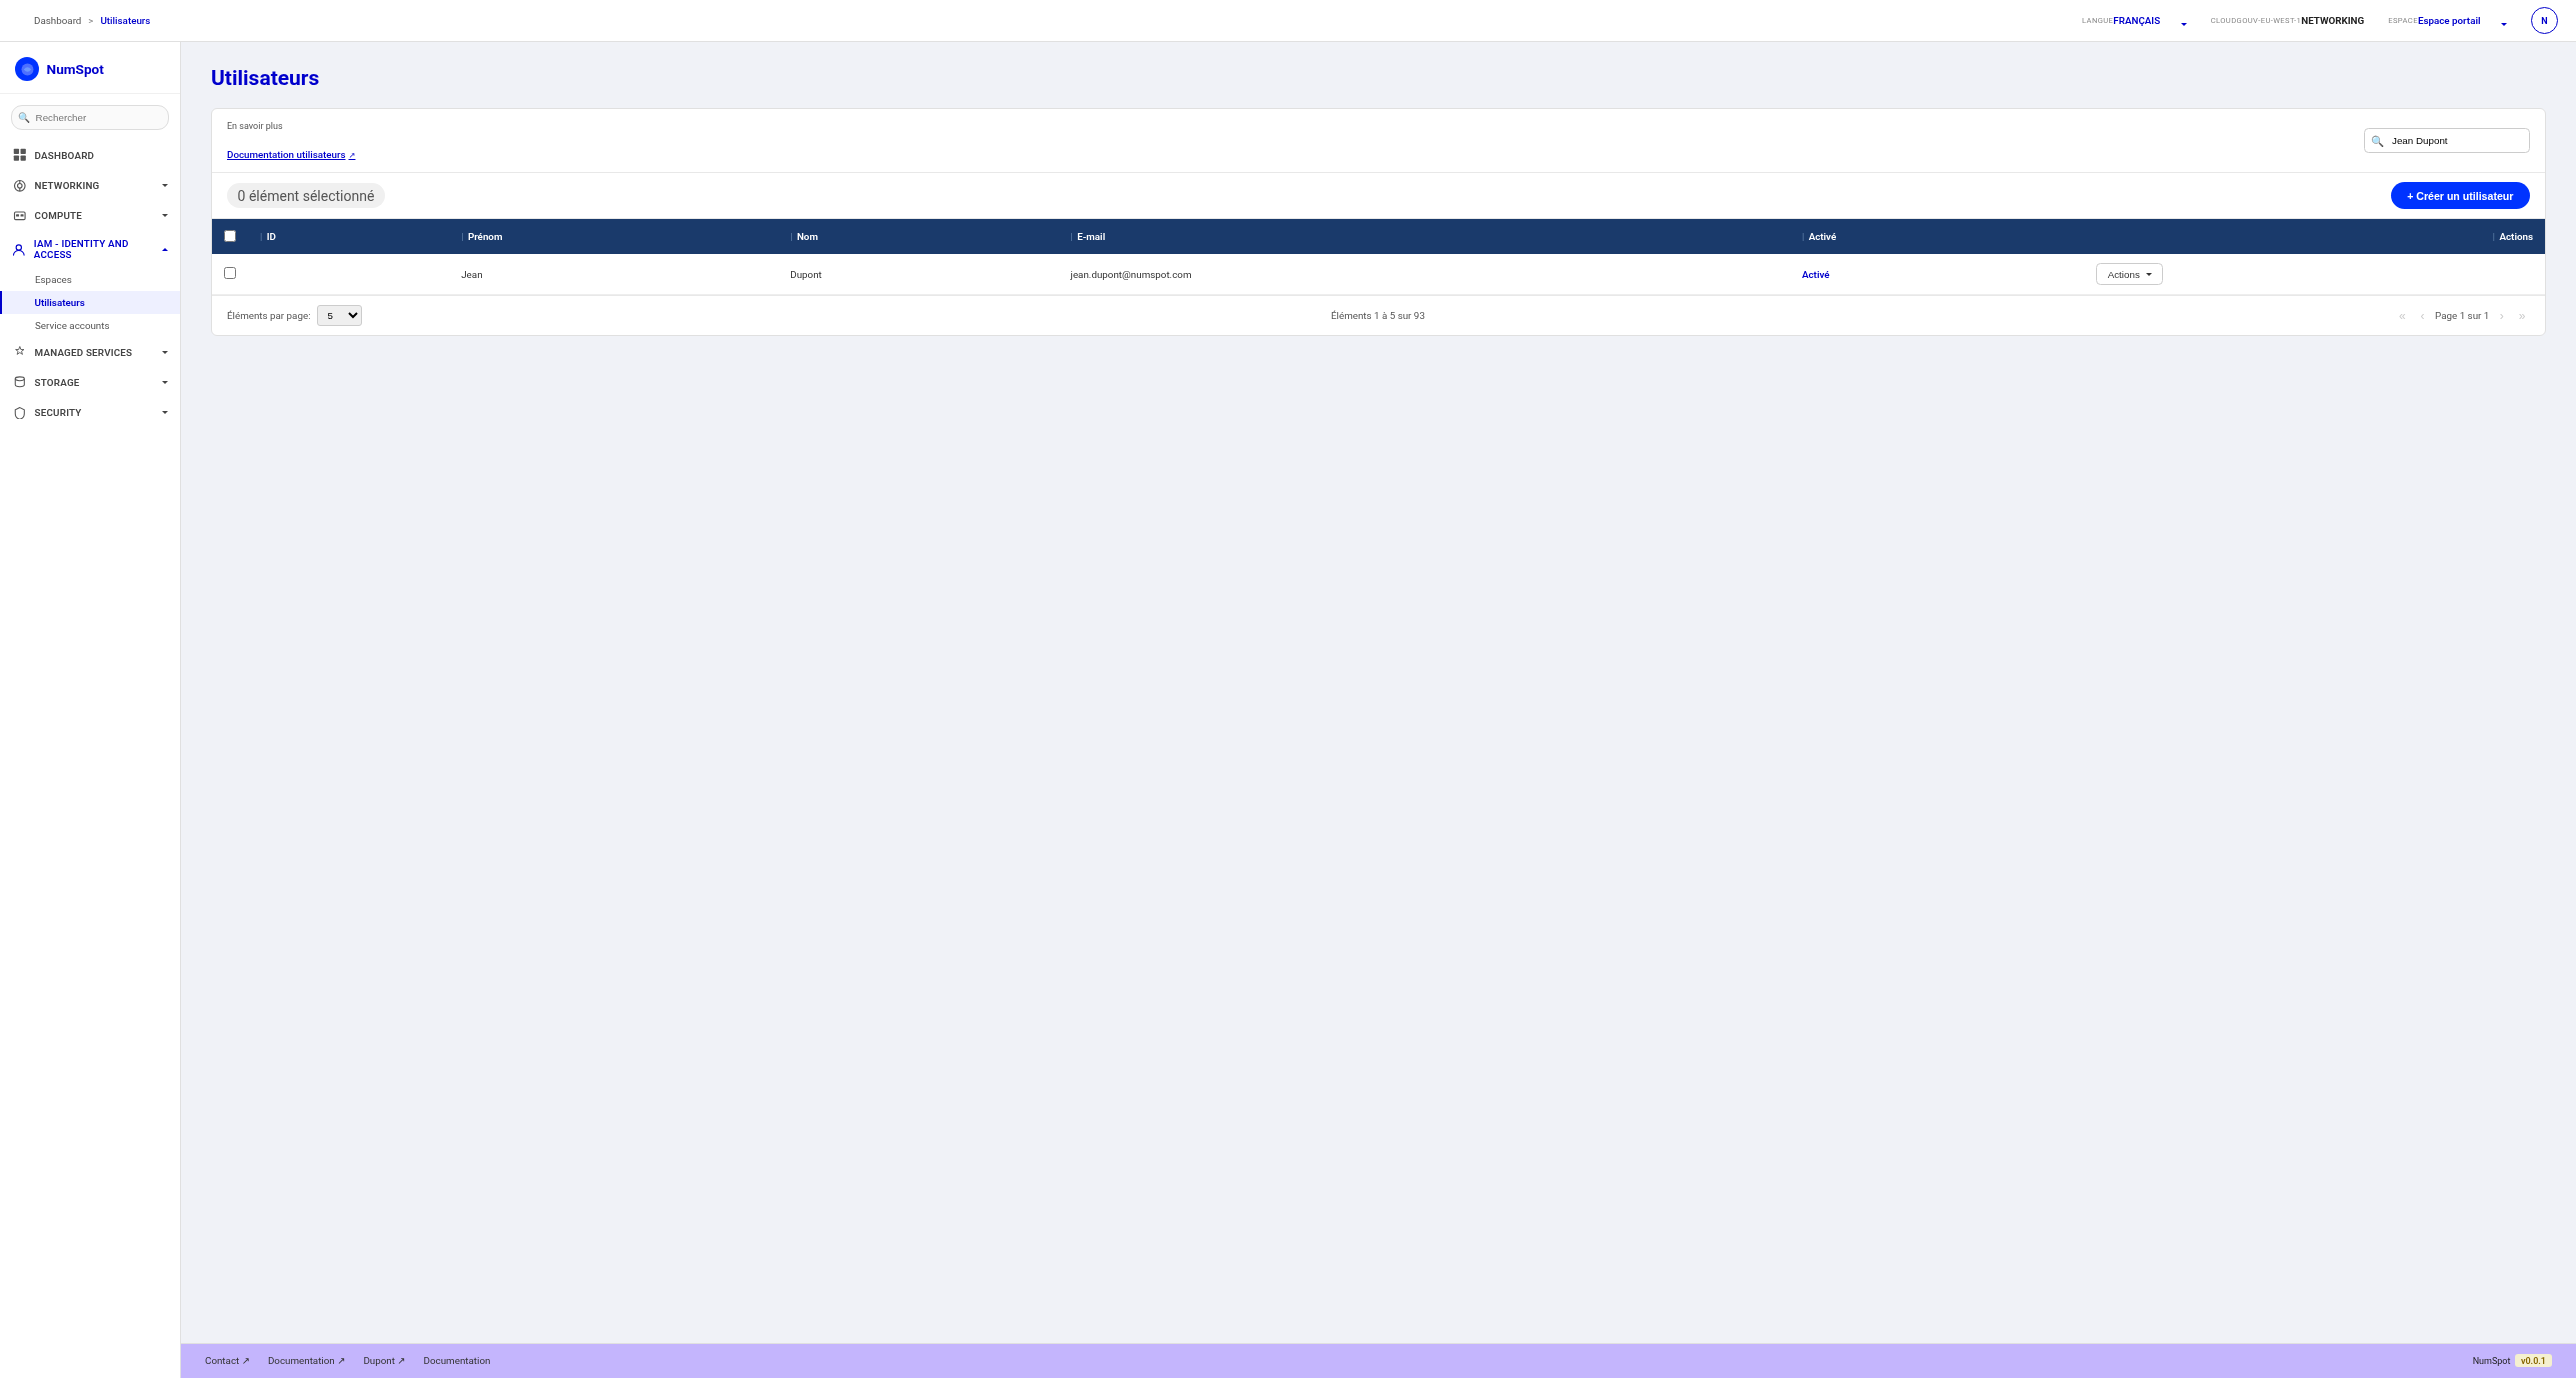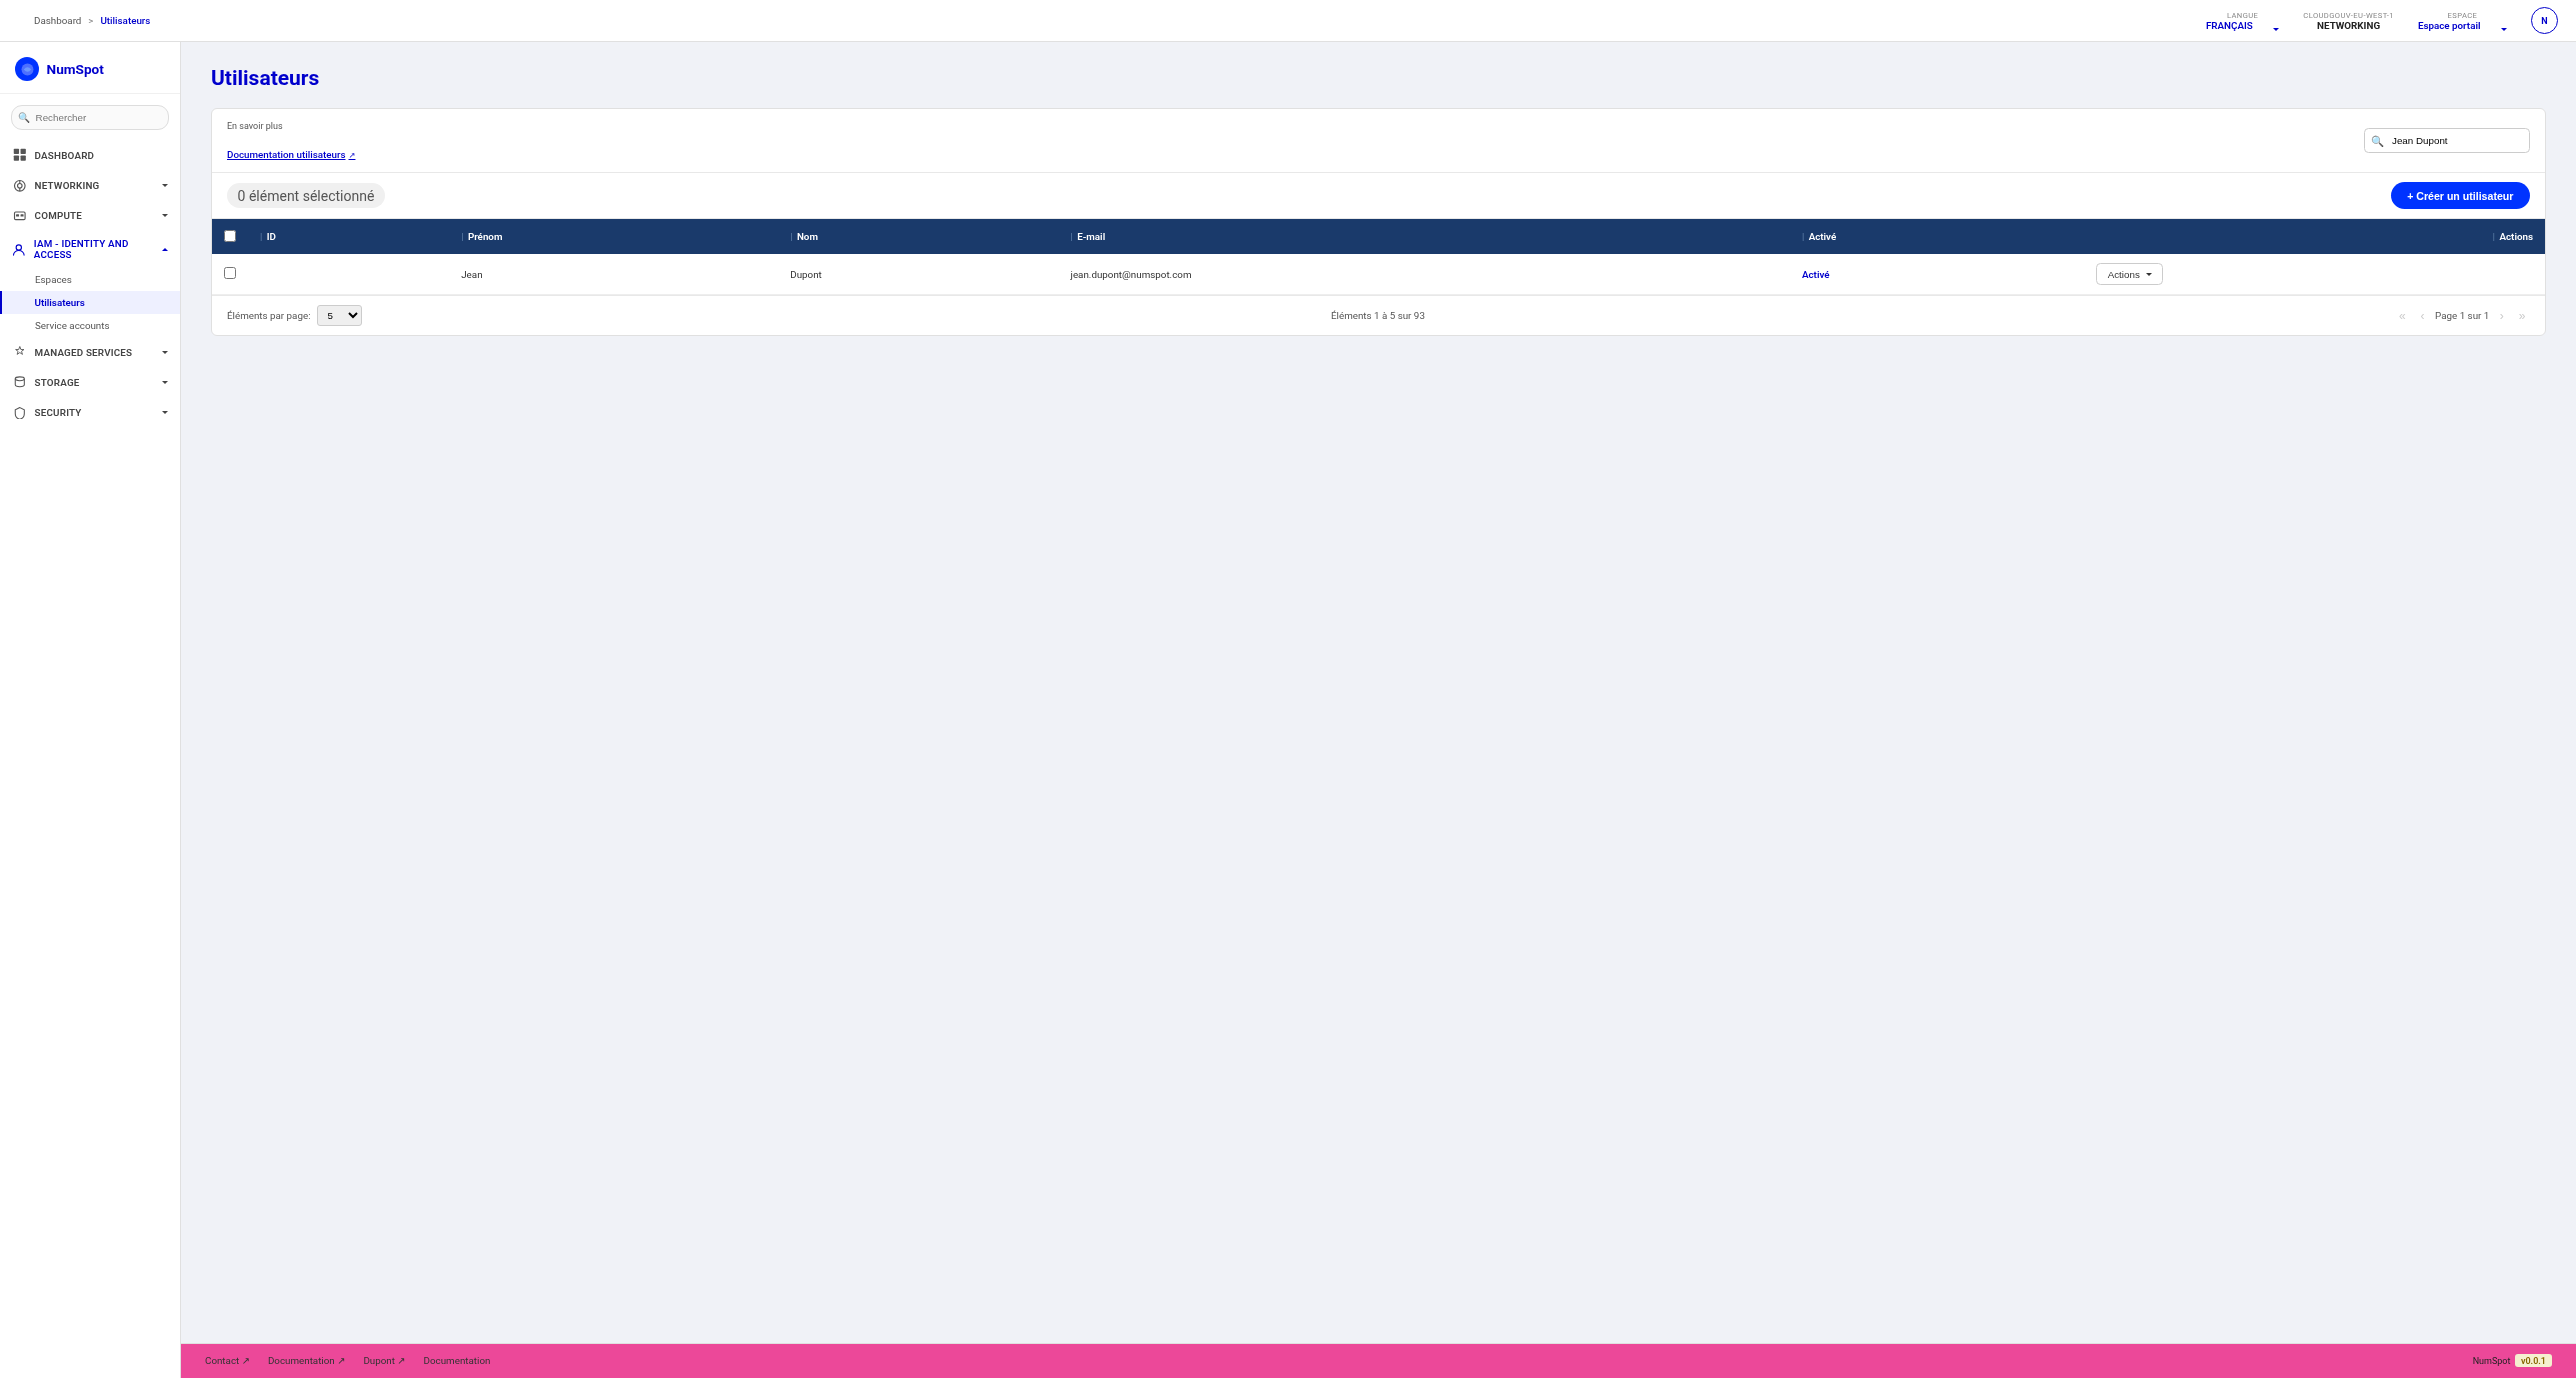--- a/index.html
+++ b/index.html
@@ -5,21 +5,21 @@
     * { box-sizing: border-box; margin: 0; padding: 0; }
     body { font-family: -apple-system, BlinkMacSystemFont, 'Segoe UI', Roboto, sans-serif; background: #f0f2f7; color: #222; font-size: 10.6px; }
 
     
     .app { display: flex; flex-direction: column; height: 100vh; }
     .top-bar { display: flex; align-items: center; justify-content: space-between; background: #fff; border-bottom: 0.8px solid #e0e0e0; padding: 0 18px; height: 42px; flex-shrink: 0; }
     .top-bar-left { display: flex; align-items: center; gap: 6px; }
     .breadcrumb { font-size: 9.8px; color: #555; padding-left: 16px; }
     .breadcrumb span { color: #0000cc; }
     .top-bar-right { display: flex; align-items: center; gap: 24px; font-size: 9px; }
-    .top-bar-section { display: flex; flex-direction: column; align-items: center; }
+    .top-bar-section { display: flex; flex-direction: row; align-items: center; }
     .top-bar-section .label { color: #888; font-size: 7.6px; text-transform: uppercase; letter-spacing: 0.4px; }
     .top-bar-section .value { color: #0000cc; font-weight: 600; font-size: 9.8px; display: flex; align-items: flex-end; gap: 19px; cursor: pointer; }
     .top-bar-section .value.dark { color: #222; font-weight: 700; }
     .chevron-down { display: inline-block; width: 0; height: 0; border-left: 3px solid transparent; border-right: 3px solid transparent; border-top: 3.8px solid currentColor; margin-left: 1.5px; }
     .user-avatar { width: 27px; height: 27px; border-radius: 50%; border: 1.5px solid #0000cc; display: flex; align-items: center; justify-content: center; font-weight: 700; color: #0000cc; font-size: 9px; cursor: pointer; }
 
     .main-layout { display: flex; flex: 1; overflow: hidden; }
 
     
     .sidebar { width: 181px; background: #fff; border-right: 0.8px solid #e0e0e0; display: flex; flex-direction: column; overflow-y: auto; flex-shrink: 0; }
@@ -78,21 +78,21 @@
     .pagination-bar { display: flex; align-items: center; justify-content: space-between; padding: 9px 15px; border-top: 0.8px solid #e8e8e8; }
     .per-page { display: flex; align-items: center; gap: 6px; font-size: 9.8px; color: #555; }
     .per-page select { border: 0.8px solid #ccc; border-radius: 3px; padding: 3px 6px; font-size: 9.8px; cursor: pointer; }
     .pagination-info { font-size: 9.8px; color: #555; }
     .pagination-controls { display: flex; align-items: center; gap: 6px; font-size: 9.8px; color: #555; }
     .pag-btn { background: none; border: none; cursor: pointer; color: #555; font-size: 12px; padding: 3px 4.5px; border-radius: 3px; }
     .pag-btn.disabled { color: #ccc; cursor: default; }
     .page-label { font-size: 9.8px; }
 
     
-    .footer { background: #ec4899; border-top: 0.8px solid #e0e0e0; padding: 10.6px 24px; display: flex; align-items: center; justify-content: space-between; flex-shrink: 0; }
+    .footer { background: #c4b5fd; border-top: 0.8px solid #e0e0e0; padding: 10.6px 24px; display: flex; align-items: center; justify-content: space-between; flex-shrink: 0; }
     .footer-links { display: flex; gap: 18px; }
     .footer-links a { font-size: 9.8px; color: #333; text-decoration: none; cursor: pointer; }
     .footer-version { font-size: 9px; display: flex; align-items: center; gap: 4.5px; }
     .footer-version .version-badge { background: #f5f0d0; color: #886600; font-weight: 600; padding: 1.5px 6px; border-radius: 3px; font-size: 9px; }
 
     
     svg { display: block; }
   </style>
 </head>
 <body>

